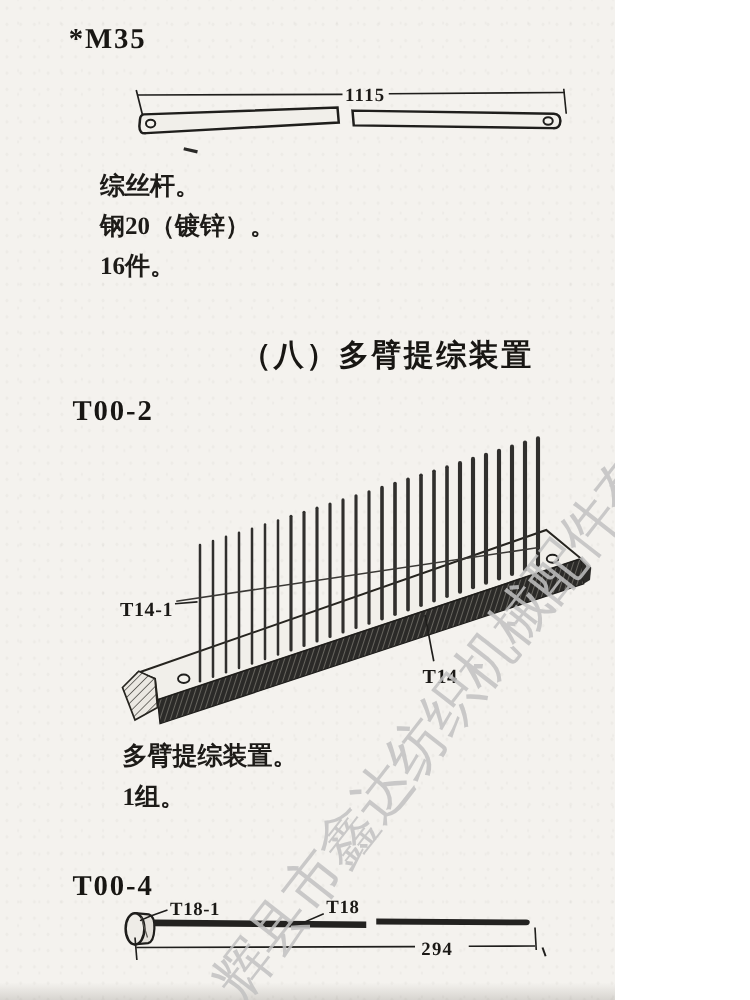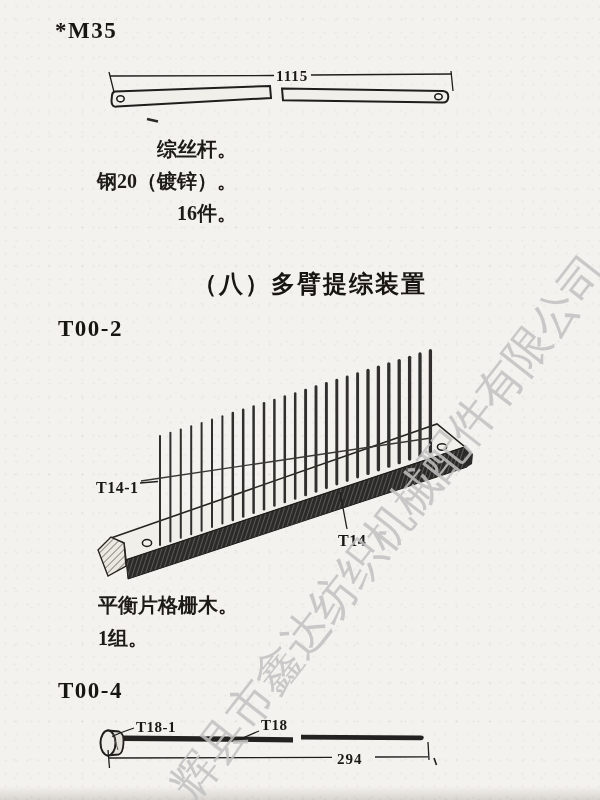--- a/index.html
+++ b/index.html
@@ -1,17 +1,17 @@
 <!DOCTYPE html>
 <html><head>
 <meta charset="utf-8">
 <style>
   html,body{margin:0;padding:0;}
   .page{
-    position:relative;width:600px;height:800px;overflow:hidden;
+    position:relative;width:492px;height:800px;overflow:hidden;
     background-color:#f4f2ee;
     background-image:
       radial-gradient(rgba(120,115,105,.06) 1px, transparent 1.4px),
       radial-gradient(rgba(110,105,95,.05) 1px, transparent 1.2px);
     background-size:11px 13px,17px 19px;
     background-position:0 0,6px 9px;
     font-family:"Liberation Serif","DejaVu Serif",serif;
     color:#1d1b18;
   }
   .page::after{
@@ -54,21 +54,21 @@
       <line x1="361" y1="11" x2="363" y2="31"></line>
     </g>
     <text x="186" y="21" font-size="15" letter-spacing="1">1115</text>
     <path d="M25 31.5 L180 26 L181 38 L27 46.5 Q21.5 47.5 21.5 41 L22 35.5 Q22.3 32 25 31.5 Z" fill="#f1efea" stroke="#1f1e1c" stroke-width="2"></path>
     <ellipse cx="30.5" cy="38.8" rx="3.7" ry="3.1" fill="#f4f2ed" stroke="#1f1e1c" stroke-width="1.6"></ellipse>
     <path d="M192 28.5 L353 31 Q358.5 31.5 358.3 37 Q358 42.8 352.5 42.5 L193 40.3 Z" fill="#f1efea" stroke="#1f1e1c" stroke-width="2"></path>
     <ellipse cx="348.5" cy="36.8" rx="3.7" ry="3" fill="#f4f2ed" stroke="#1f1e1c" stroke-width="1.6"></ellipse>
     <line x1="57" y1="59" x2="68" y2="61.5" stroke="#2a2927" stroke-width="2.6"></line>
   </svg>
 
-  <div class="desc" style="left:97px;top:133px;text-align:right;">
+  <div class="desc" style="left:80px;top:133px;">
     <div>综丝杆。</div>
     <div>钢20（镀锌）。</div>
     <div>16件。</div>
   </div>
 
   <div class="heading" style="top:268px;">（八）多臂提综装置</div>
 
   <div class="code" style="left:58px;top:316px;">T00-2</div>
 
   <svg class="fig" style="left:60px;top:330px;" width="420" height="270" viewBox="0 0 420 270">
@@ -118,25 +118,25 @@
       <line x1="370.4" y1="20.7" x2="370.4" y2="121.9" stroke-width="3.3"></line>
     </g>
     <line x1="81" y1="151" x2="371" y2="108" stroke="#3a3835" stroke-width="1.3"></line>
     <line x1="80" y1="153" x2="98" y2="151.5" stroke="#1f1e1c" stroke-width="1.3"></line>
     <text x="36" y="163" font-size="16" letter-spacing="0.5">T14-1</text>
     <line x1="287" y1="199" x2="280" y2="162" stroke="#1f1e1c" stroke-width="1.3"></line>
     <text x="278" y="216" font-size="16" letter-spacing="0.5">T14</text>
   </svg>
 
   <div class="desc" style="left:98px;top:589px;line-height:32.5px;">
-    <div>平衡片格栅木。</div>
+    <div>多臂提综装置。</div>
     <div>1组。</div>
   </div>
 
-  <div class="code" style="left:58px;top:678px;">T00-4</div>
+  <div class="code" style="left:58px;top:696px;">T00-4</div>
 
   <svg class="fig" style="left:60px;top:700px;" width="430" height="95" viewBox="0 0 430 95">
     <path d="M48 30.5 L59 31.5 Q64 33 63.5 43 Q63 53.5 58.5 54.5 L48 55.5 Z" fill="#e4e1db" stroke="#1f1e1c" stroke-width="1.8"></path>
     <ellipse cx="48" cy="43" rx="7.5" ry="12.5" fill="#eeece7" stroke="#1f1e1c" stroke-width="2"></ellipse>
     <line x1="53" y1="34" x2="58" y2="50" stroke="#55534e" stroke-width="1"></line>
     <path d="M63 35.5 L233 37.2 L233 42.4 L63 41 Z" fill="#232220"></path>
     <path d="M241 34.8 L361 35.6 Q364 36 363.8 37.8 Q363.6 40 361 40.2 L241 39.6 Z" fill="#232220"></path>
     <g stroke="#1f1e1c" stroke-width="1.3" fill="none">
       <line x1="49" y1="58" x2="272" y2="57.3"></line>
       <line x1="315" y1="57" x2="368" y2="56.8"></line>

